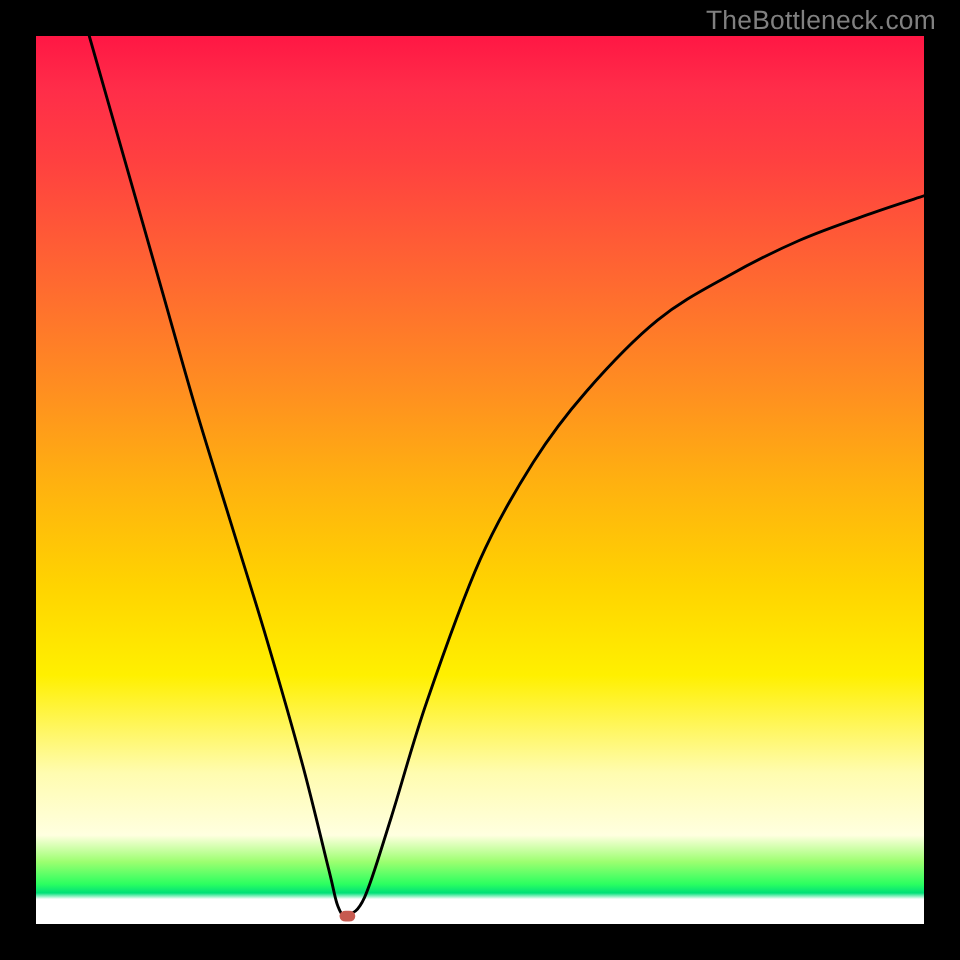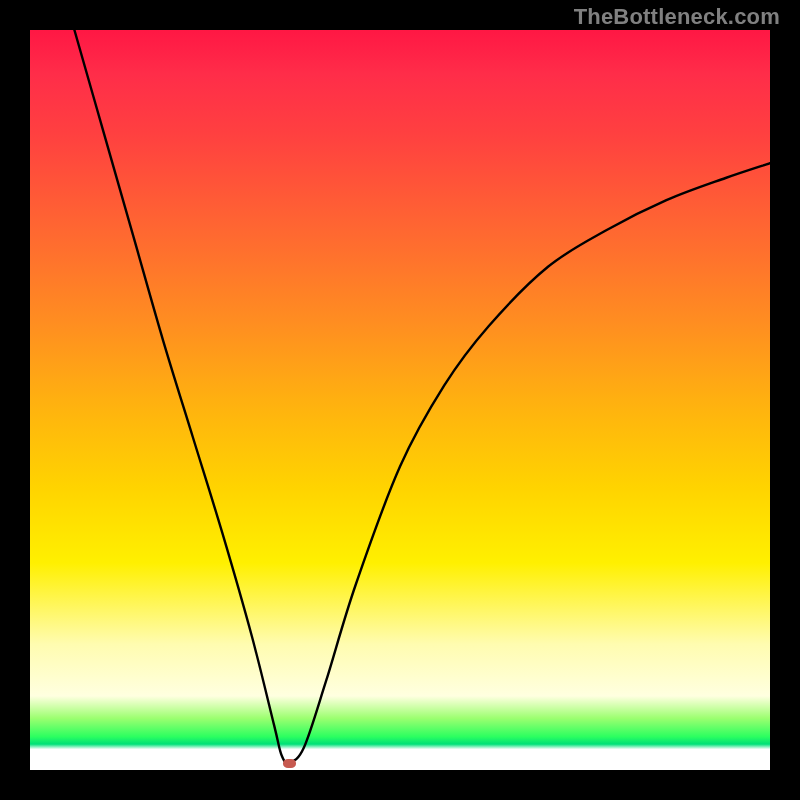--- a/index.html
+++ b/index.html
@@ -45,21 +45,21 @@
       #ffffff 100%
     );
   }
   .watermark {
     position: absolute;
     top: 4px;
     right: 20px;
     color: #808080;
     font-size: 22px;
     letter-spacing: 0.2px;
-    font-weight: 700;
+    font-weight: 400;
   }
   svg.curve {
     position: absolute;
     left: 30px;
     top: 30px;
     width: 740px;
     height: 740px;
   }
   .minpoint {
     position: absolute;

